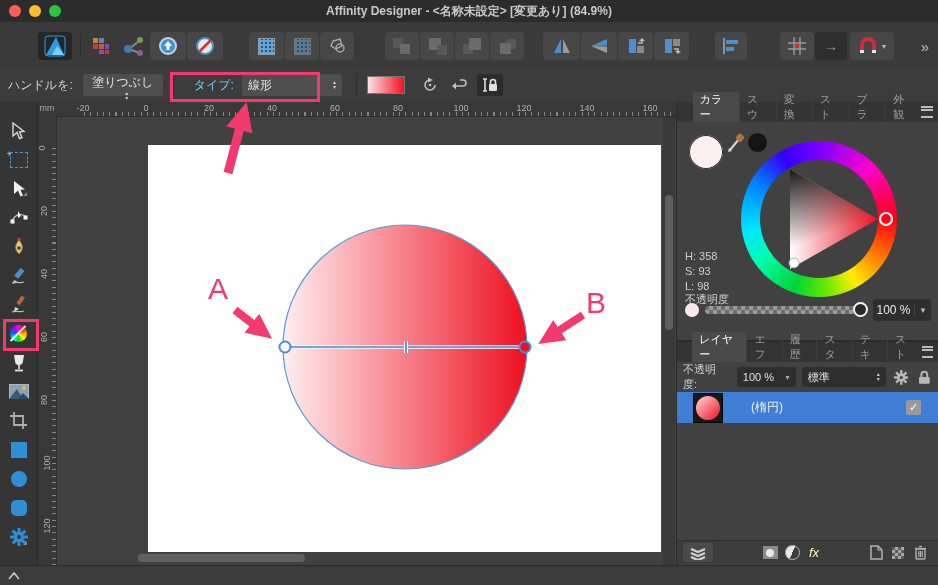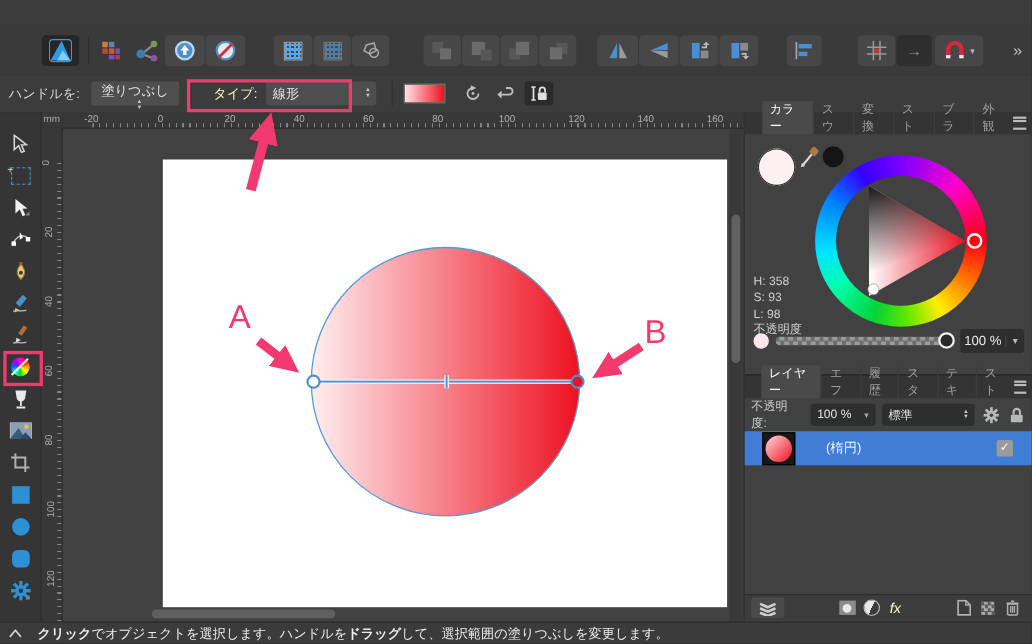--- a/index.html
+++ b/index.html
@@ -88,20 +88,28 @@
   
   .pinkbox{position:absolute;border:3px solid #f23a70;z-index:20;}
   #overlay{position:absolute;left:0;top:0;width:938px;height:585px;z-index:21;pointer-events:none;}
   .ablabel{position:absolute;color:#f23a70;font-size:30px;z-index:22;}
 </style>
 </head>
 <body>
 
 <div id="app">
 
+  <div id="titlebar">
+    <div class="tlights">
+      <span class="tlight" style="background:#ff5f57"></span>
+      <span class="tlight" style="background:#febc2e"></span>
+      <span class="tlight" style="background:#28c840"></span>
+    </div>
+    <div id="title-text">Affinity Designer - &lt;名称未設定&gt; [変更あり] (84.9%)</div>
+  </div>
 
   <div id="toolbar">
     <div class="tb-btn" style="left:38px;width:34px;background:#262626;">
       <svg width="22" height="22" viewBox="0 0 22 22">
           <polygon points="2,20 12,2 20,20" fill="#2e9be8"></polygon>
           <polygon points="8,20 13,11 20,20" fill="#7fd0ff"></polygon>
           <rect x="1" y="1" width="20" height="20" fill="none" stroke="#2e9be8" rx="3"></rect>
         </svg>
     </div>
     <div class="tb-sep" style="left:80px;"></div>
@@ -241,21 +249,21 @@
   <div id="contextbar">
     <span class="ctx-label">ハンドルを:</span>
     <div class="dropdown" style="margin-left:10px;width:68px;flex-direction:column;">
       <span>塗りつぶし</span>
       <span class="updown">
           <span>▴</span>
           <span>▾</span>
         </span>
     </div>
     <div class="ctx-sep"></div>
-    <span style="margin-left:10px;color:#fef9c3;">タイプ:</span>
+    <span style="margin-left:10px;color:#7dd3fc;">タイプ:</span>
     <div class="dropdown" style="margin-left:8px;width:88px;background:#4e4e4e;">
       <span>線形</span>
       <span class="updown" style="margin-left:auto;">
           <span>▴</span>
           <span>▾</span>
         </span>
     </div>
     <div class="ctx-sep" style="margin-left:14px;"></div>
     <div id="grad-swatch"></div>
     <div class="ctx-btn" style="margin-left:12px;">
@@ -540,23 +548,20 @@
             <line x1="8.2" y1="6" x2="8.2" y2="12" stroke="#b0b0b0" stroke-width="1.2"></line>
           </svg>
       </div>
     </div>
   </div>
 
   <div id="statusbar">
     <svg style="margin-left:8px;" width="12" height="8" viewBox="0 0 12 8">
         <polyline points="1,7 6,1 11,7" fill="none" stroke="#cfcfcf" stroke-width="1.6"></polyline>
       </svg>
-    <span style="margin-left:14px;">
-      <b>クリック</b><span>でオブジェクトを選択します。ハンドルを</span><b>ドラッグ</b><span>して、選択範囲の塗りつぶしを変更します。</span>
-    </span>
   </div>
 
   <div class="pinkbox" style="left:170px;top:72px;width:144px;height:24px;"></div>
   <div class="pinkbox" style="left:3px;top:319px;width:30px;height:26px;"></div>
   <div class="ablabel" style="left:208px;top:272px;">A</div>
   <div class="ablabel" style="left:586px;top:286px;">B</div>
   <svg id="overlay">
     <defs>
       <marker id="ah" markerWidth="3.4" markerHeight="3" refX="1.6" refY="1.5" orient="auto">
         <path d="M0,0 L3.2,1.5 L0,3 Z" fill="#f23a70"></path>

